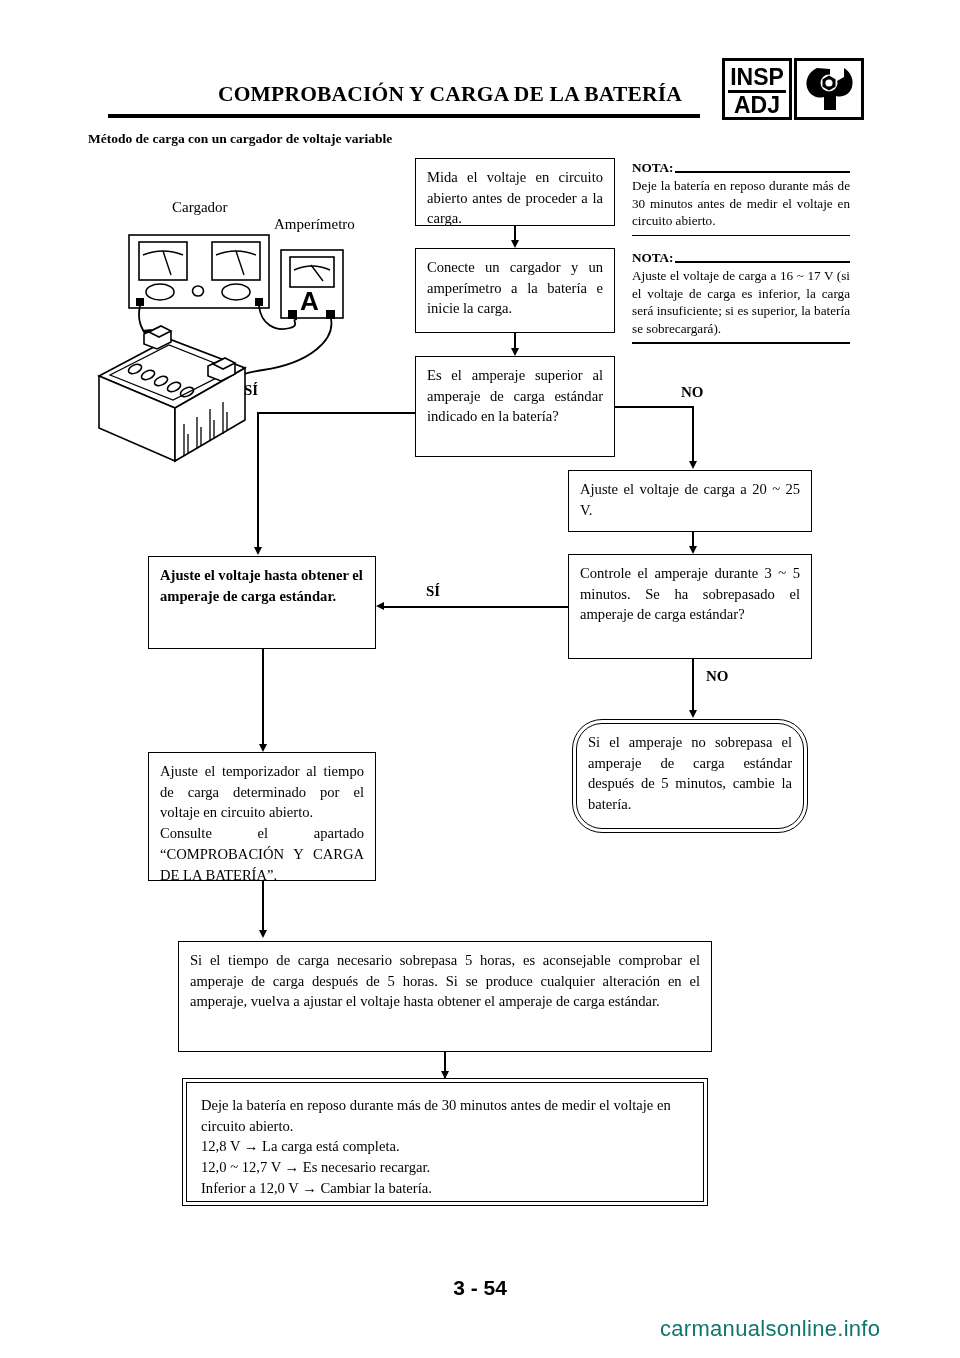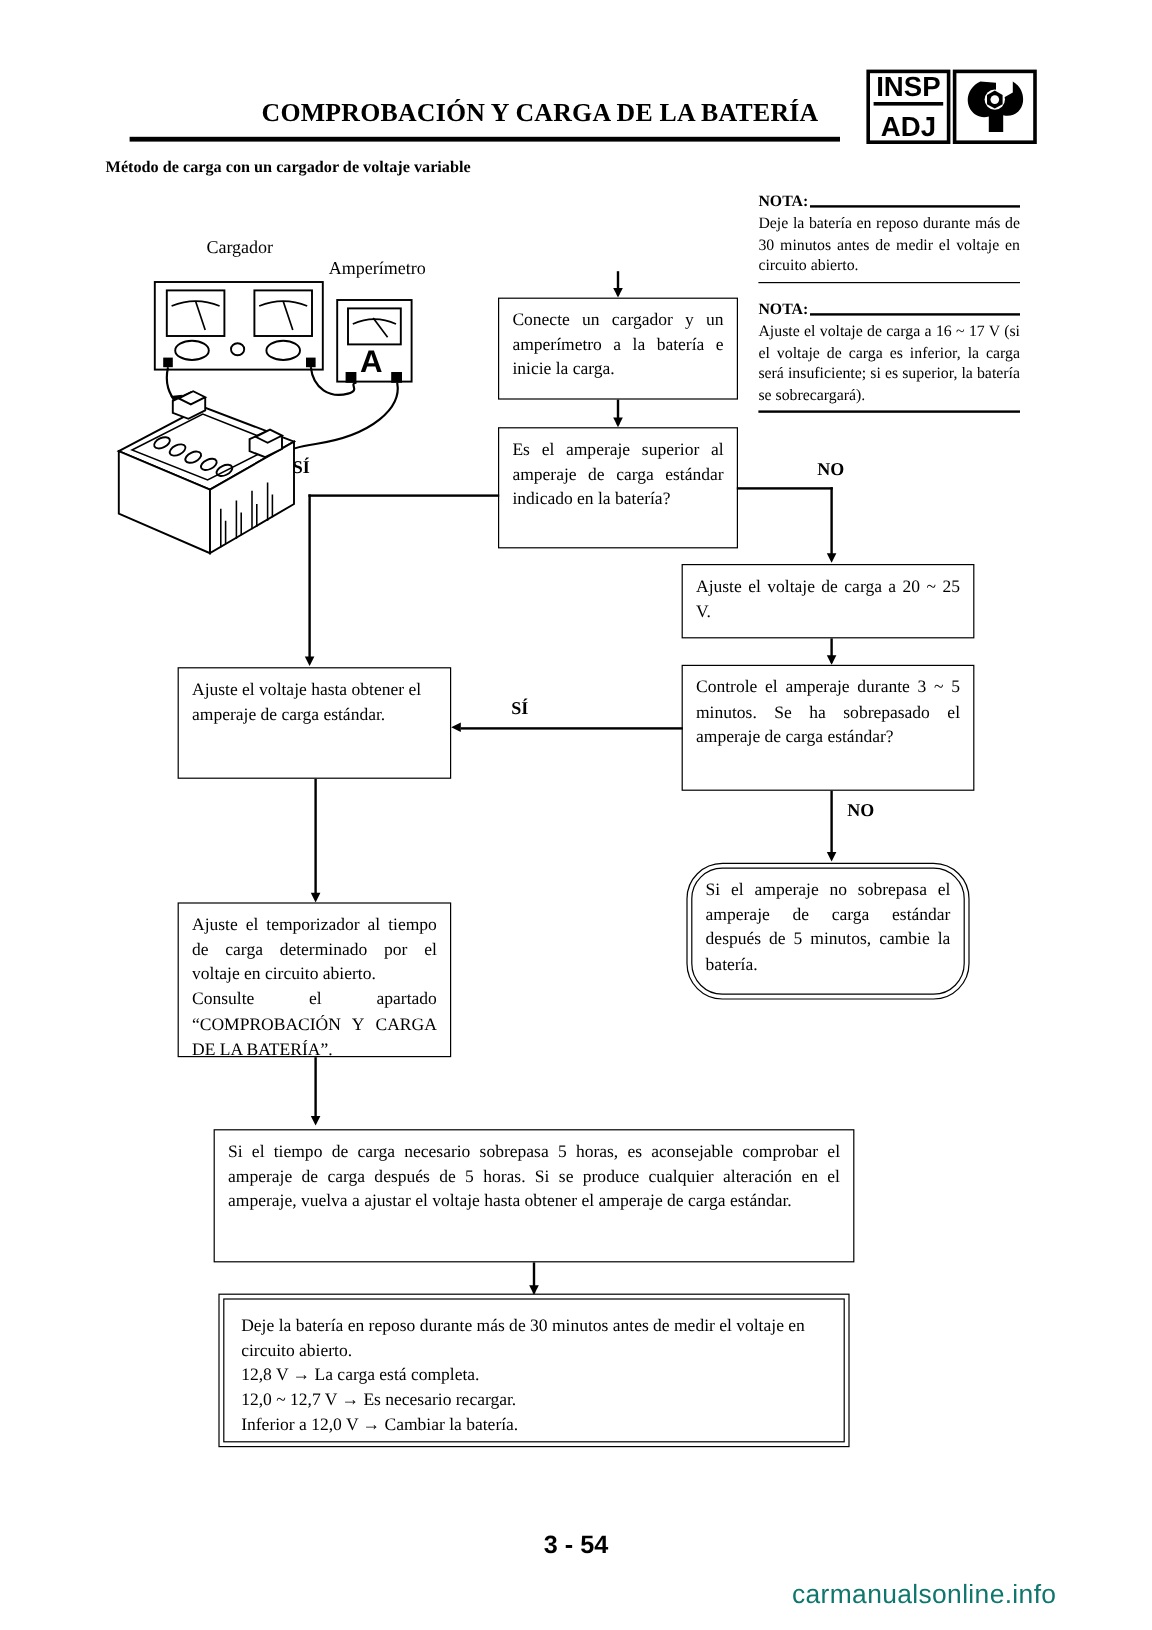--- a/index.html
+++ b/index.html
@@ -45,21 +45,21 @@
     position: absolute;
     left: 722px;
     top: 58px;
     width: 70px;
     height: 62px;
     border: 3px solid #000;
     box-sizing: border-box;
     display: flex;
     flex-direction: column;
     align-items: center;
-    justify-content: space-between;
+    justify-content: flex-end;
     font-family: "Liberation Sans", "DejaVu Sans", sans-serif;
     font-weight: bold;
     line-height: 1.0;
   }
   .insp-badge .l1 {
     font-size: 23px;
     border-bottom: 3px solid #000;
     padding: 0 2px 1px 2px;
   }
   .insp-badge .l2 {
@@ -298,20 +298,21 @@
 
   <div class="note-wrap" style="left:632px; top:250px; width:218px;">
     <div class="note-hd">
       <span>NOTA:</span>
         <span class="rule"></span>
     </div>
     <div class="note-body">Ajuste el voltaje de carga a 16 ~ 17 V (si el voltaje de carga es inferior, la carga será insuficiente; si es superior, la batería se sobrecargará).</div>
     <div class="note-end"></div>
   </div>
 
+  <div class="fbox" style="left:415px; top:158px; width:200px; height:68px;">Mida el voltaje en circuito abierto antes de proceder a la carga.</div>
 
   <div class="ln-v" style="left:514px; top:226px; height:20px;"></div>
   <div class="arrow-d" style="left:510.5px; top:240px;"></div>
 
   <div class="fbox" style="left:415px; top:248px; width:200px; height:85px;">Conecte un cargador y un amperímetro a la batería e inicie la carga.</div>
 
   <div class="ln-v" style="left:514px; top:333px; height:21px;"></div>
   <div class="arrow-d" style="left:510.5px; top:348px;"></div>
 
   <div class="fbox" style="left:415px; top:356px; width:200px; height:101px;">Es el amperaje superior al amperaje de carga estándar indicado en la batería?</div>
@@ -326,21 +327,21 @@
   <div class="ln-v" style="left:692px; top:406px; height:60px;"></div>
   <div class="arrow-d" style="left:688.5px; top:461px;"></div>
 
   <div class="fbox" style="left:568px; top:470px; width:244px; height:62px;">Ajuste el voltaje de carga a 20 ~ 25 V.</div>
 
   <div class="ln-v" style="left:692px; top:532px; height:20px;"></div>
   <div class="arrow-d" style="left:688.5px; top:546px;"></div>
 
   <div class="fbox" style="left:568px; top:554px; width:244px; height:105px;">Controle el amperaje durante 3 ~ 5 minutos. Se ha sobrepasado el amperaje de carga estándar?</div>
 
-  <div class="fbox nojust" style="left:148px; top:556px; width:228px; height:93px;">Ajuste el voltaje hasta obtener el amperaje de carga estándar.</div>
+  <div class="fbox nojust" style="left:148px; top:556px; width:228px; height:93px;font-weight:bold;">Ajuste el voltaje hasta obtener el amperaje de carga estándar.</div>
 
   <div class="blabel" style="left:426px; top:583px;">SÍ</div>
   <div class="ln-h" style="left:384px; top:606px; width:185px;"></div>
   <div class="arrow-l" style="left:376px; top:601.5px;"></div>
 
   <div class="blabel" style="left:706px; top:668px;">NO</div>
   <div class="ln-v" style="left:692px; top:659px; height:56px;"></div>
   <div class="arrow-d" style="left:688.5px; top:710px;"></div>
 
   <div class="fbox dbl" style="left:576px; top:723px; width:228px; height:106px;border-radius:26px;">Si el amperaje no sobrepasa el amperaje de carga estándar después de 5 minutos, cambie la batería.</div>

